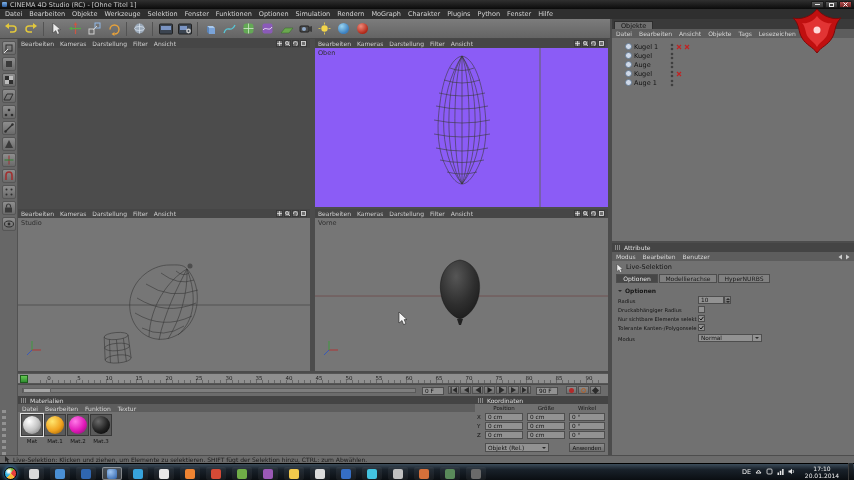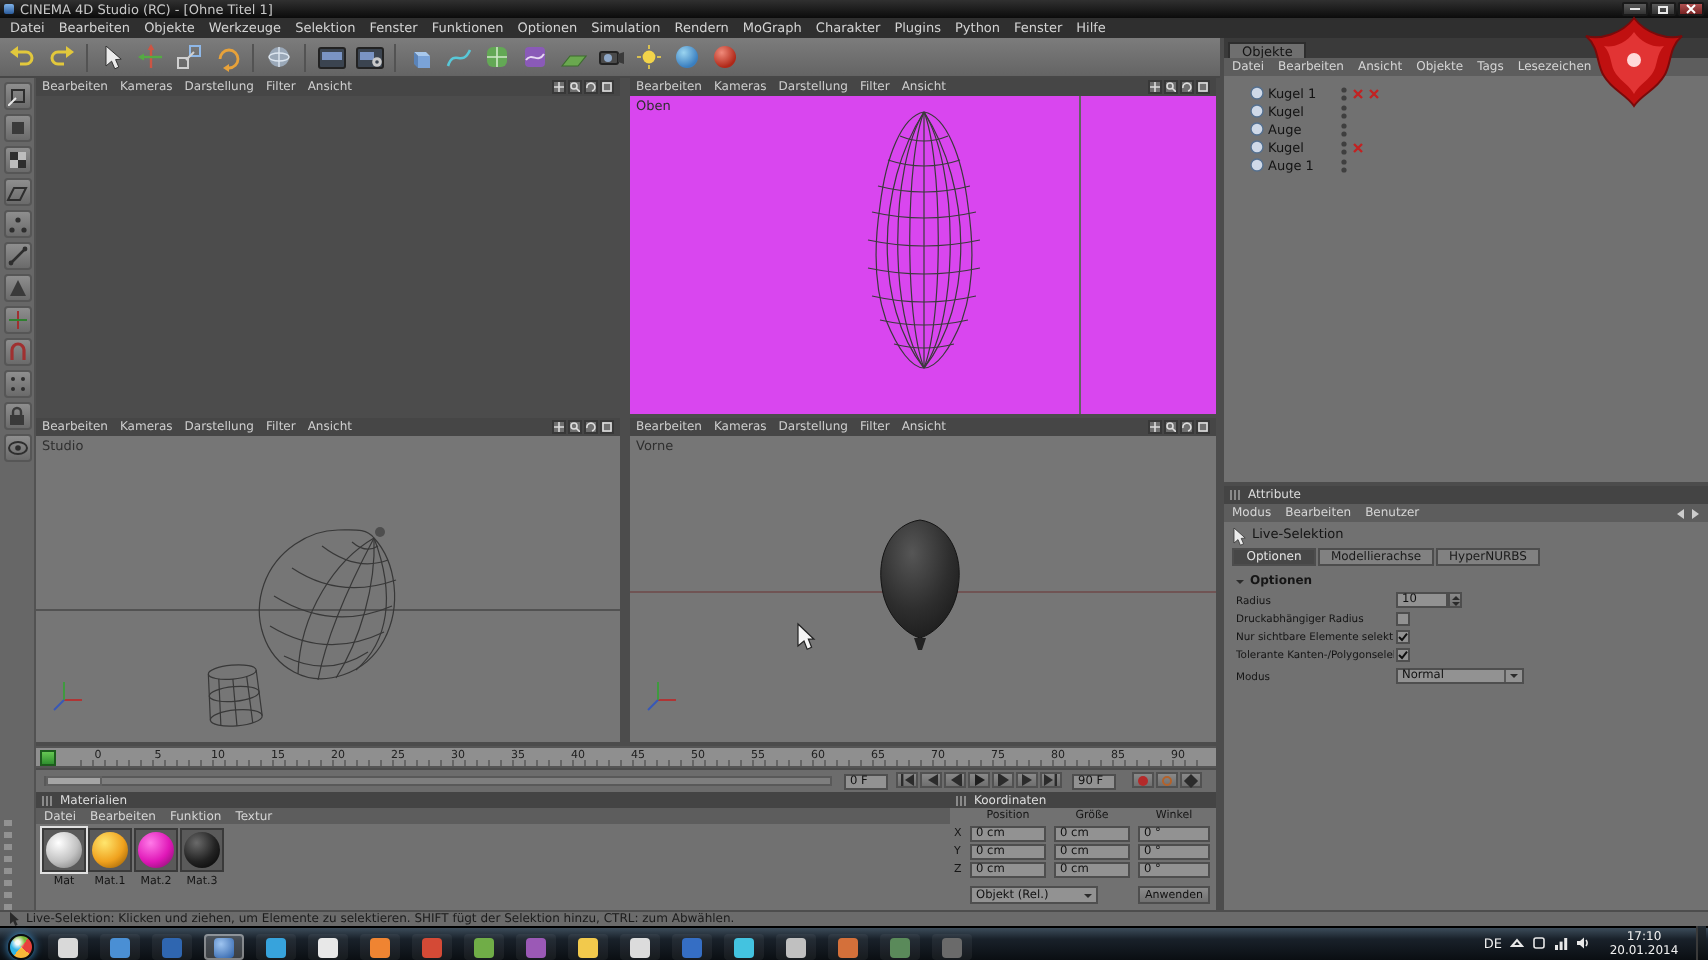--- a/index.html
+++ b/index.html
@@ -451,21 +451,21 @@
         </div>
       <div class="vico">
           <svg width="5" height="5">
             <rect x="0.5" y="0.5" width="4" height="4" fill="none" stroke="#ddd" stroke-width="0.8"></rect>
           </svg>
         </div>
     </div>
   </div>
 
 
-  <div class="abs vp" style="left:315px;top:48px;width:293px;height:159px;background:#d946ef">
+  <div class="abs vp" style="left:315px;top:48px;width:293px;height:159px;background:#8b5cf6">
     <svg width="293" height="159">
       <line x1="225" y1="0" x2="225" y2="159" stroke="#636363" stroke-width="1"></line>
       <g stroke="#3a3a3a" fill="none" stroke-width="0.6">
         <path d="M147,8 C158,10 166,30 169,55 C172,75 172,95 166,112 C160,127 153,136 147,136 C141,136 134,127 128,112 C122,95 122,75 125,55 C128,30 136,10 147,8 Z"></path>
         <path d="M135,20 Q147,25 159,20"></path>
           <path d="M129,32 Q147,38 165,32"></path>
         <path d="M124,45 Q147,51 170,45"></path>
           <path d="M121,58 Q147,64 173,58"></path>
         <path d="M119,72 Q147,78 175,72"></path>
           <path d="M119,86 Q147,92 175,86"></path>

